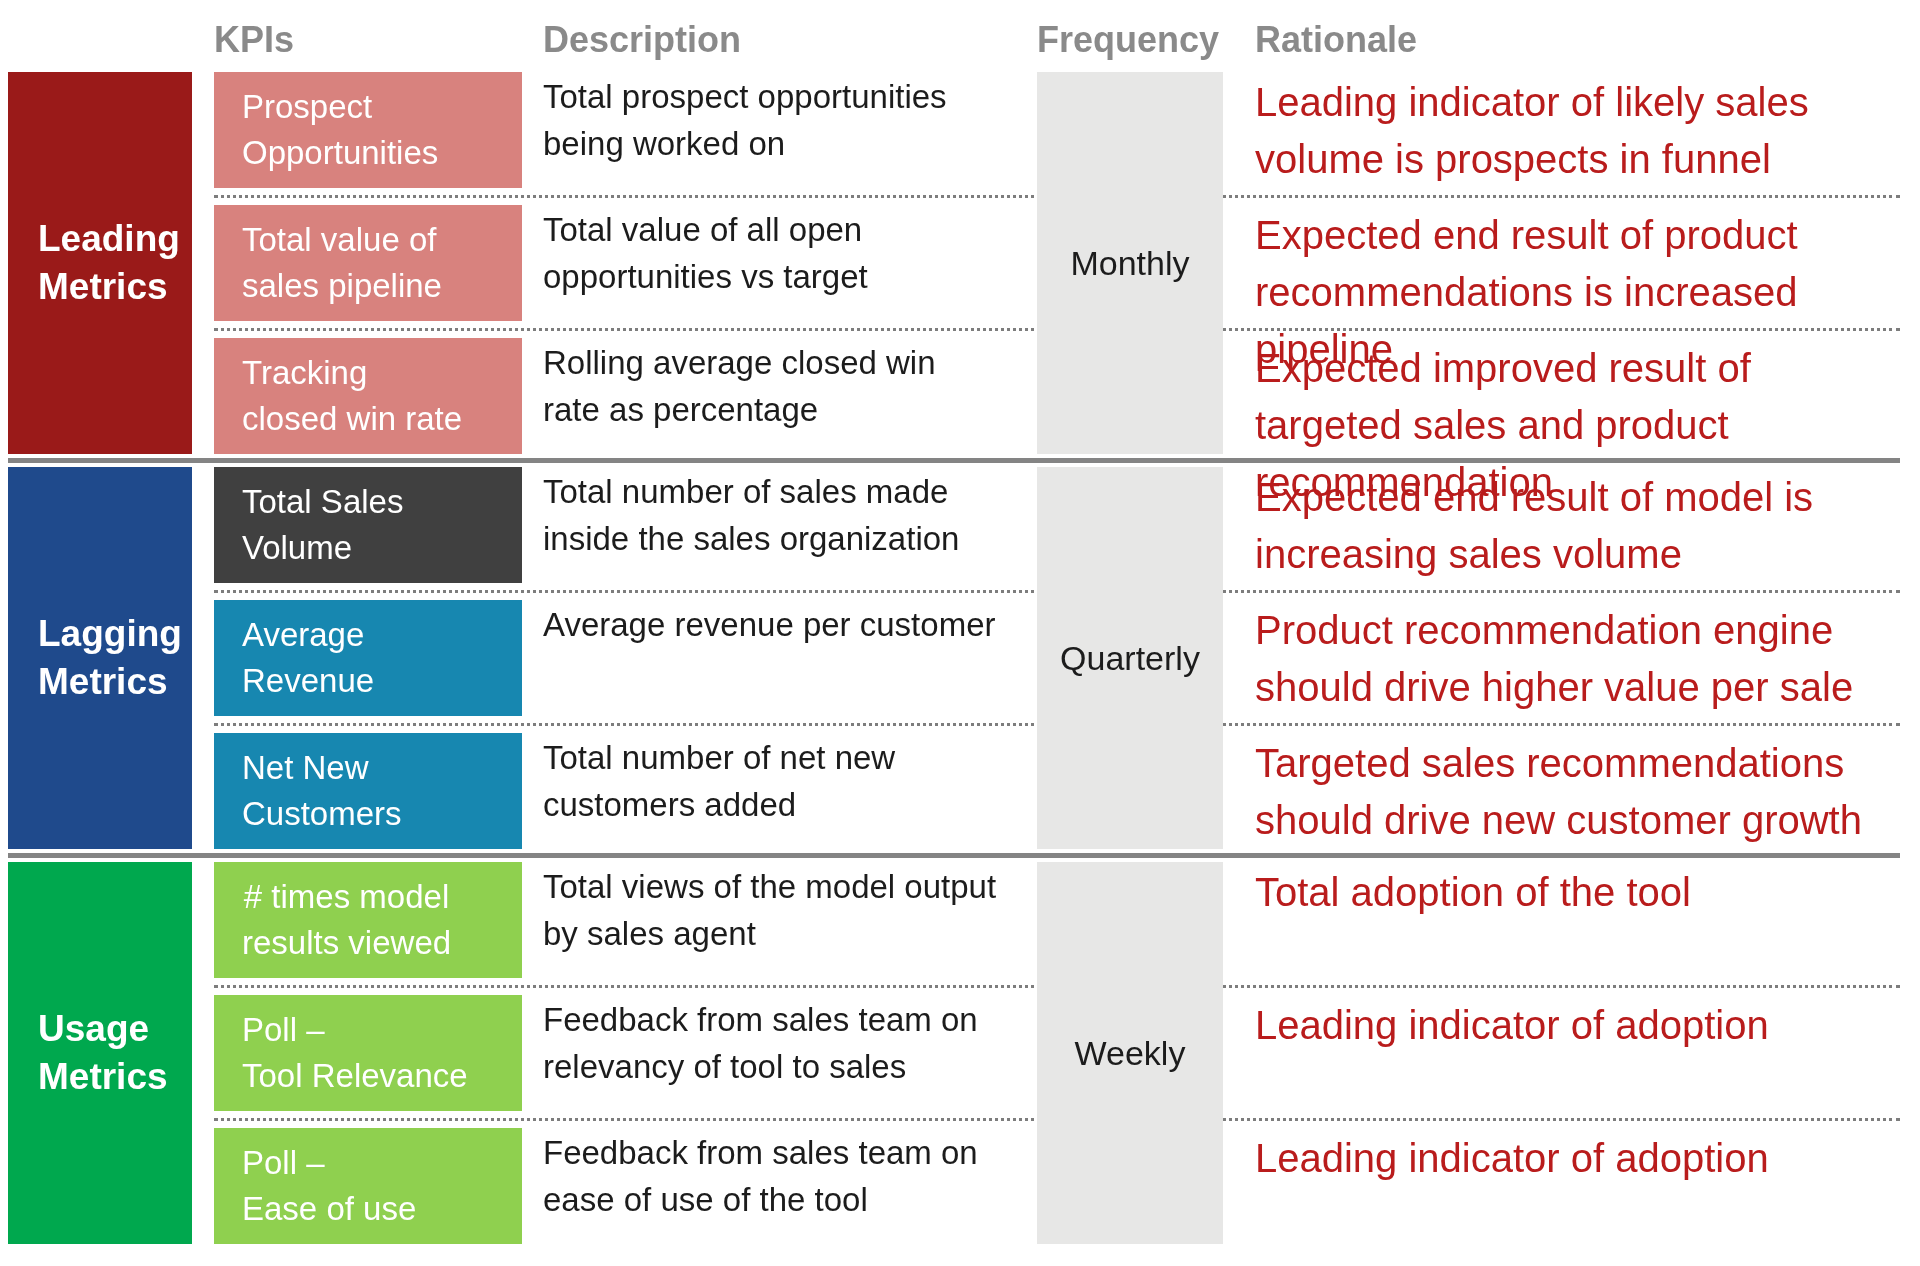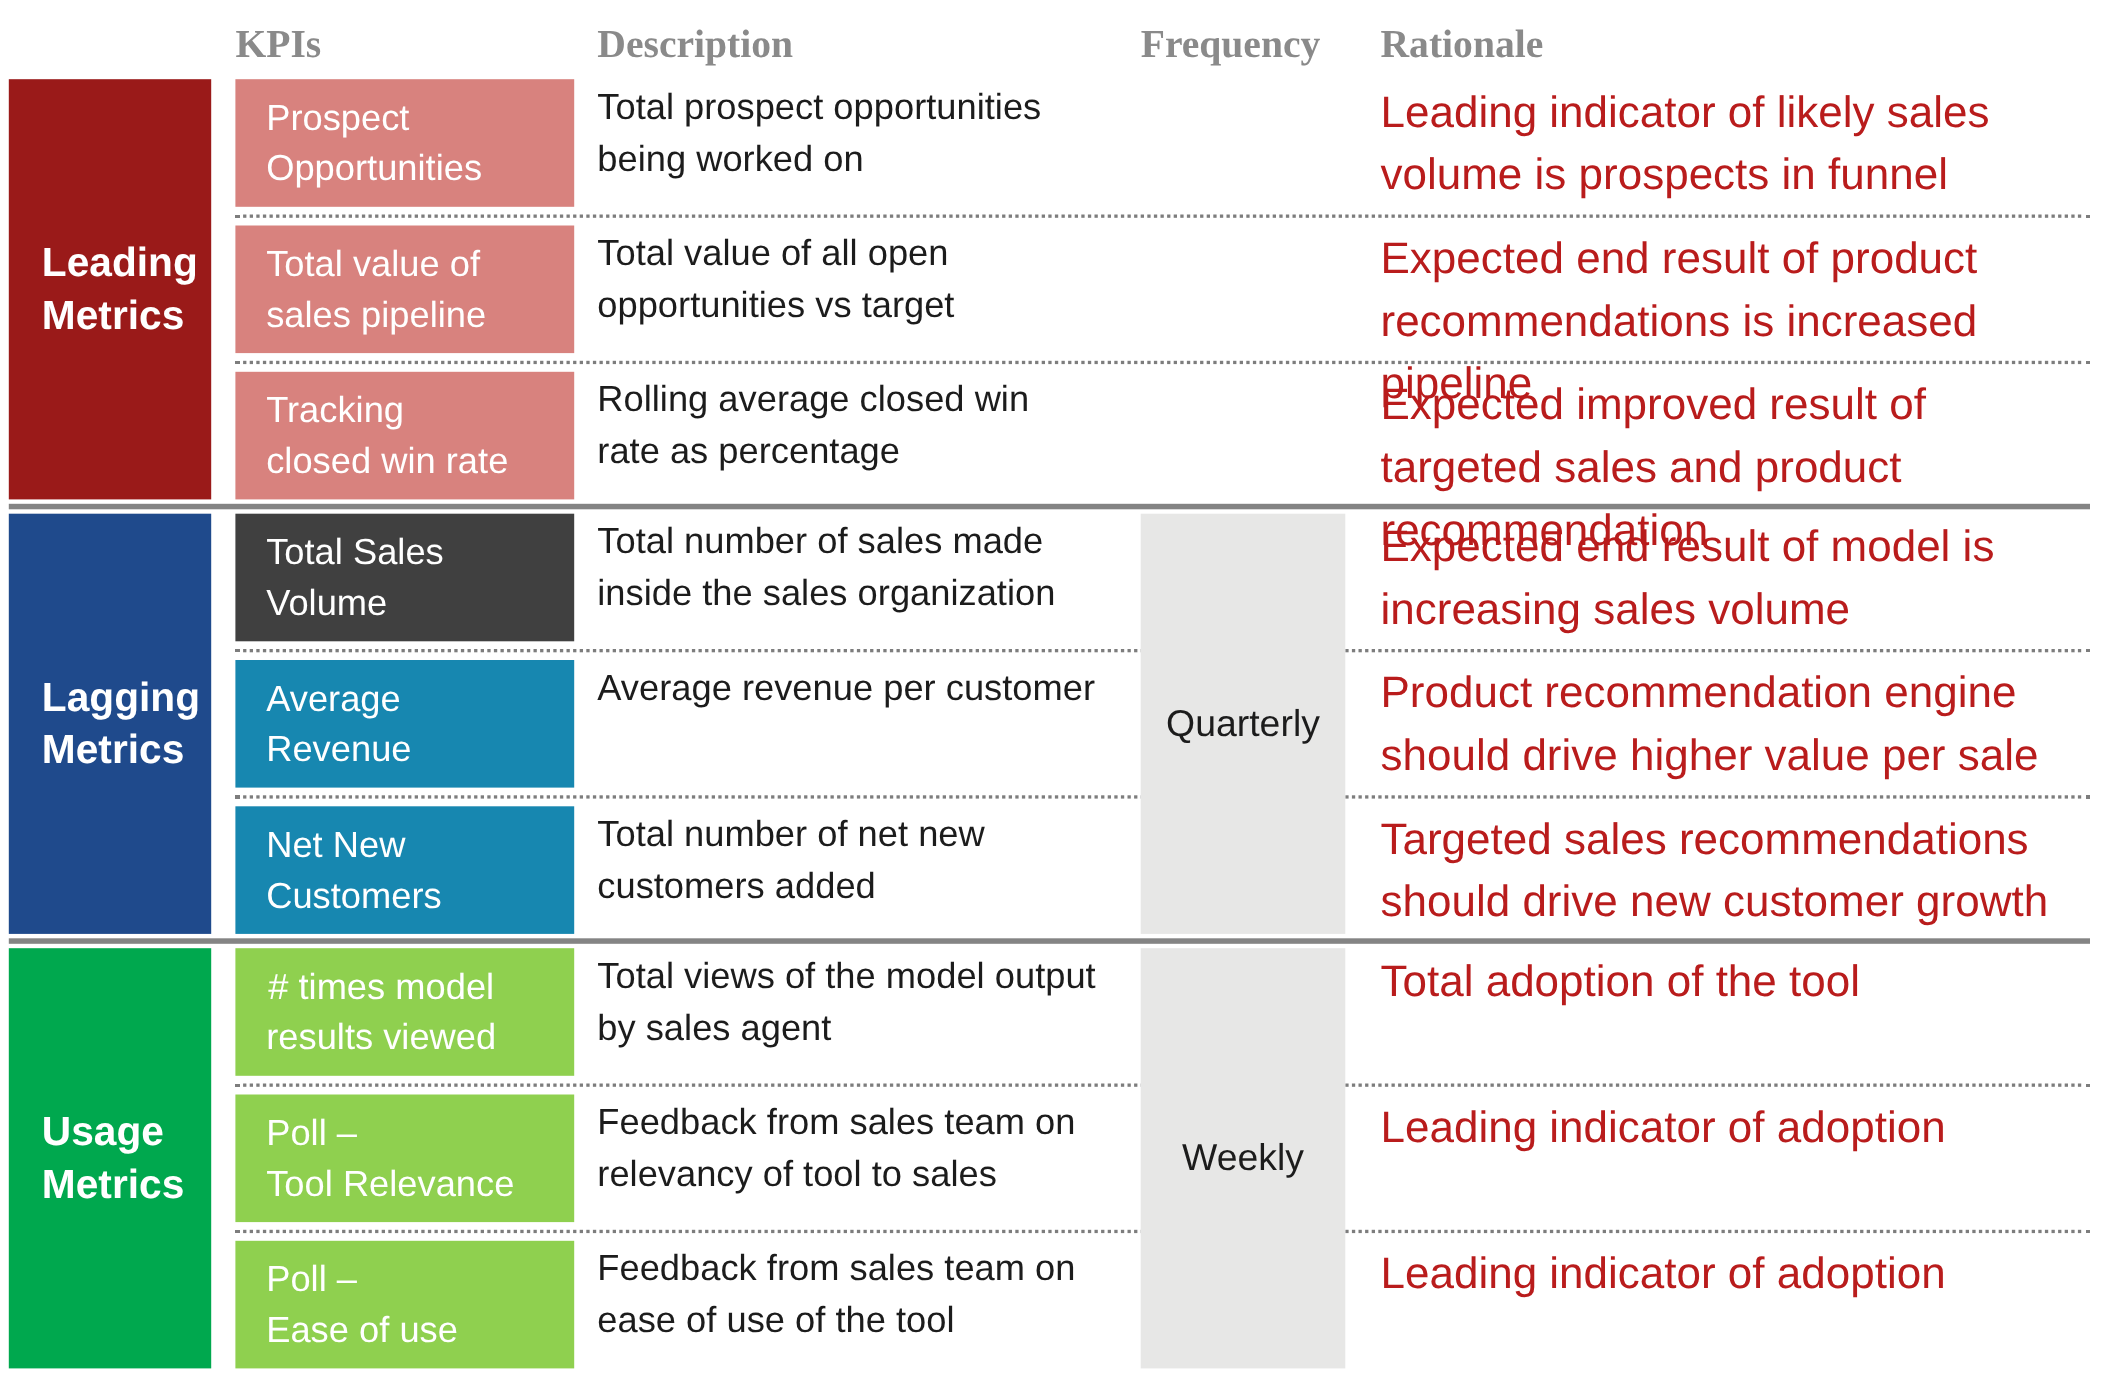--- a/index.html
+++ b/index.html
@@ -7,21 +7,21 @@
     width:1920px;height:1266px;
     font-family:"Liberation Sans", sans-serif;
     color:#1c1c1c;
     -webkit-font-smoothing:antialiased;
   }
   .grid{
     display:grid;
     grid-template-columns:8px 184px 22px 308px 21px 457px 37px 186px 32px 645px 20px;
   }
   
-  .hdr{height:64px;margin-top:8px;align-items:center;font-family:Liberation Serif, serif;}
+  .hdr{height:64px;margin-top:8px;align-items:center;}
   .hdr .hlabel{
     font-size:36px;font-weight:bold;color:#8a8a8a;letter-spacing:0px;
   }
   .h-kpis{grid-column:4}
   .h-desc{grid-column:6}
   .h-freq{grid-column:8}
   .h-rat{grid-column:10}
 
   
   .sec{
@@ -100,20 +100,21 @@
   <div class="desc r3">Total value of all open opportunities vs target</div>
   <div class="rat r3">Expected end result of product recommendations is increased pipeline</div>
 
   <div class="dotted dr4"></div>
 
   <div class="kpi r5" style="background-color: rgb(216, 130, 126);">Tracking
 closed win rate</div>
   <div class="desc r5">Rolling average closed win rate as percentage</div>
   <div class="rat r5">Expected improved result of targeted sales and product recommendation</div>
 
+  <div class="freq" style="background-color: rgb(231, 231, 230);">Monthly</div>
 </div>
 
 <div class="divider">
     <div class="bar"></div>
   </div>
 
 <div class="grid sec">
   <div class="cat" style="background-color: rgb(31, 74, 140);">Lagging
 Metrics</div>
 

